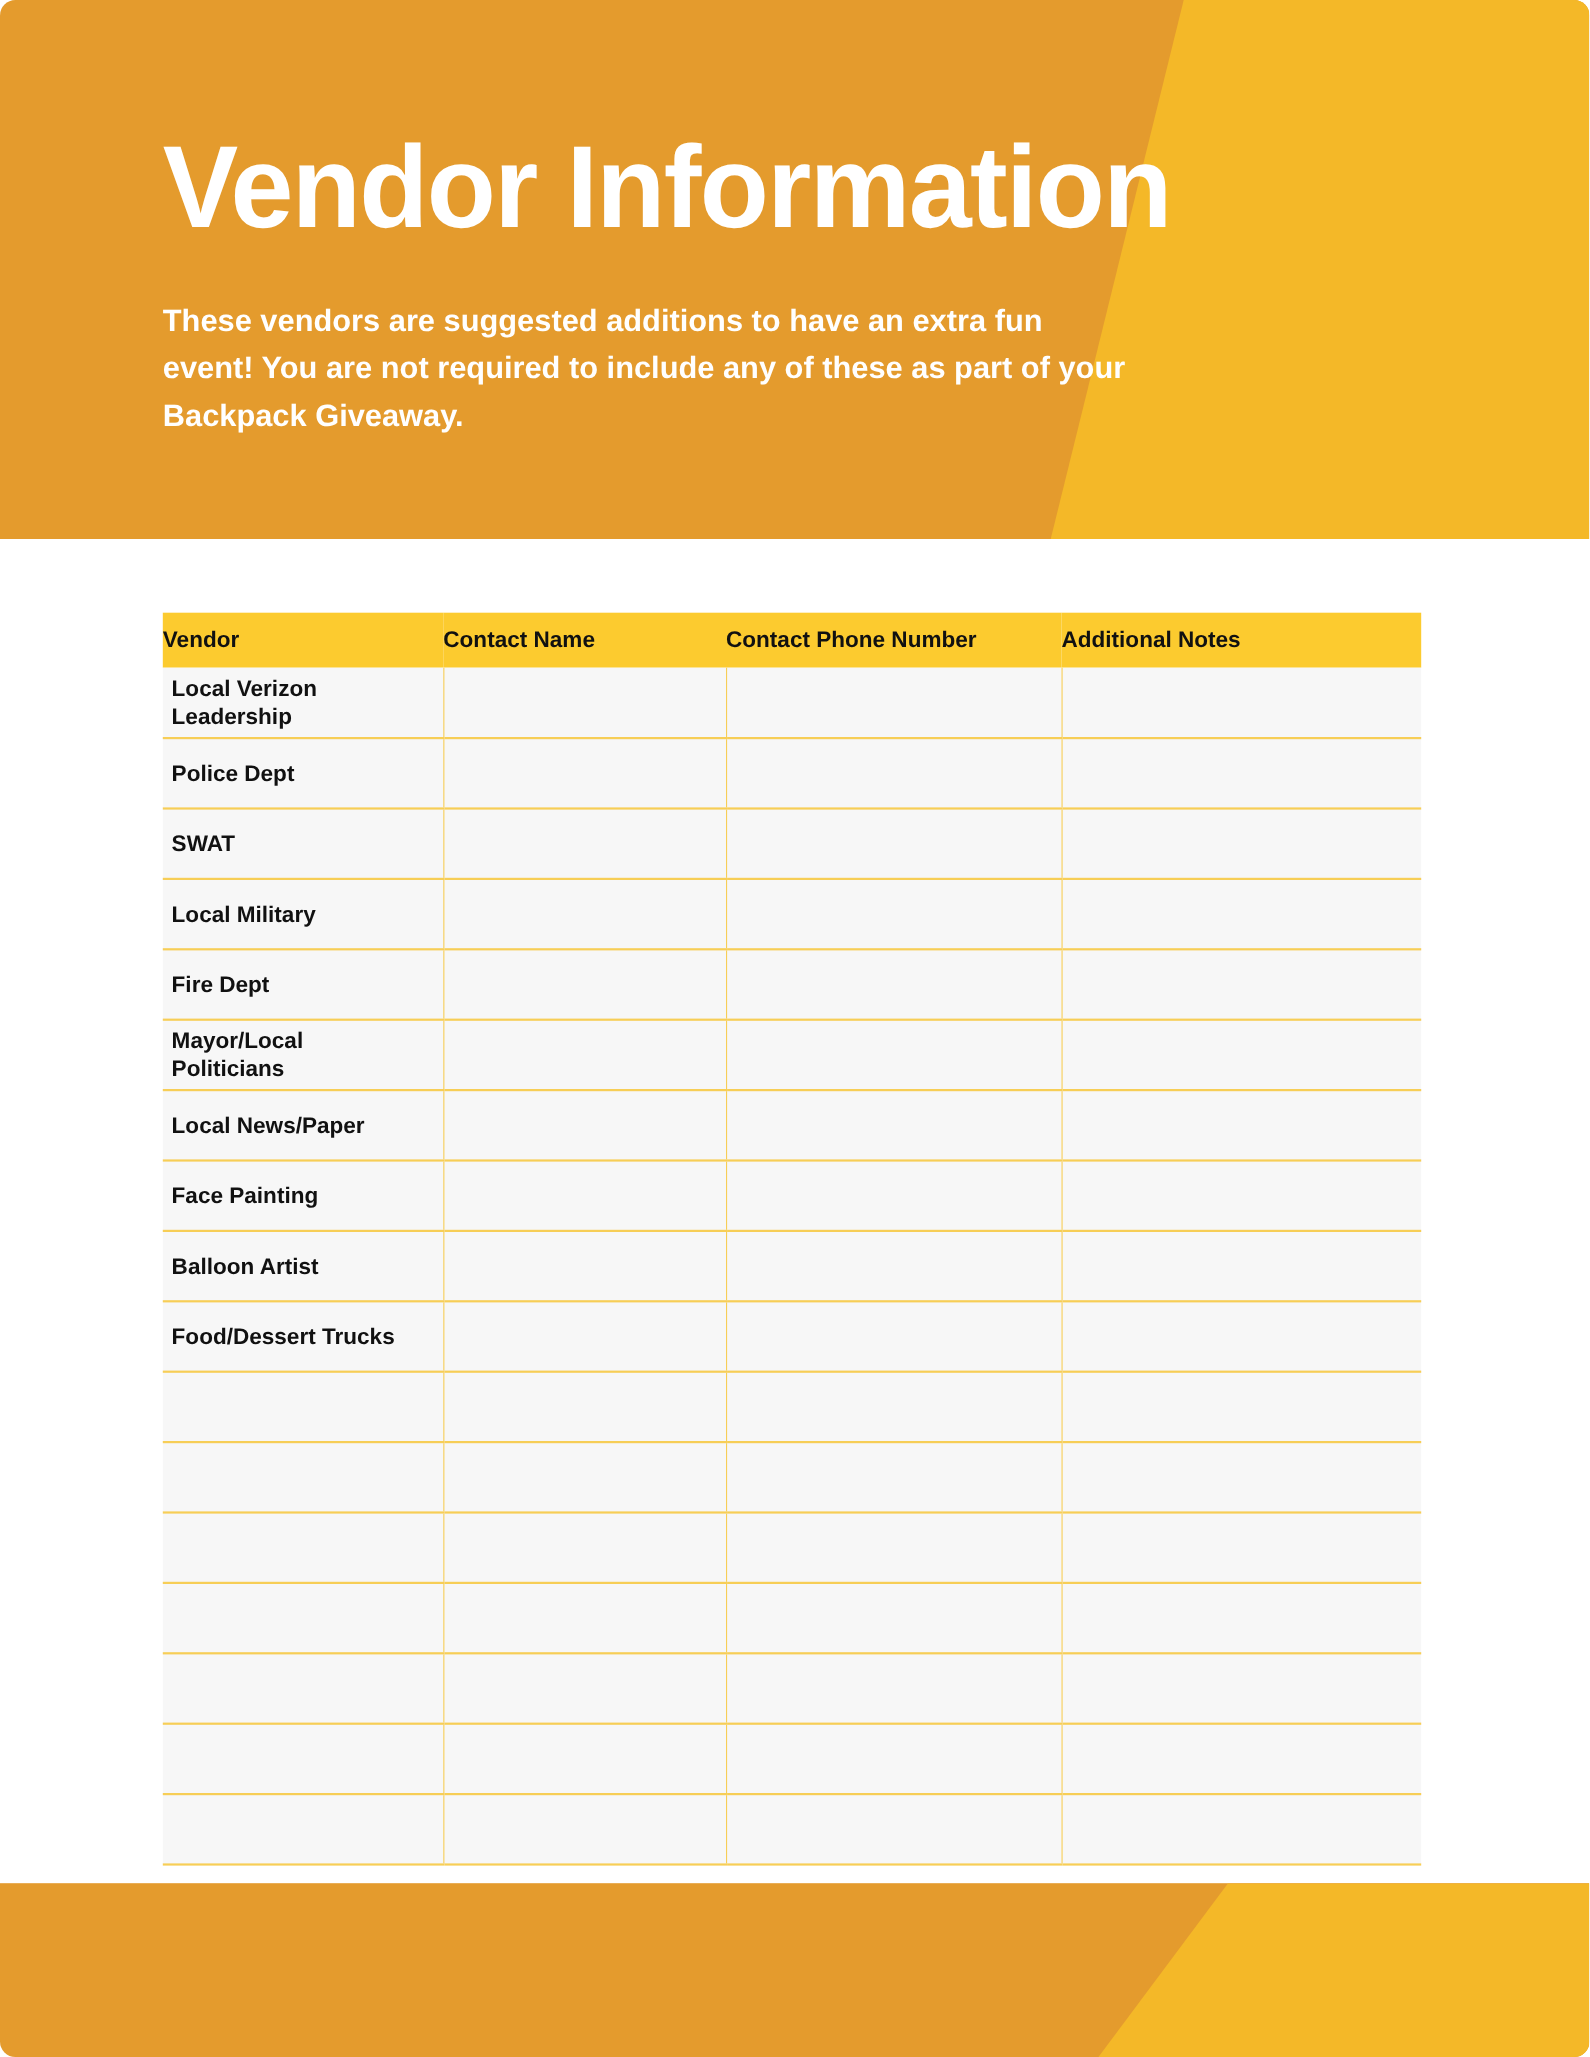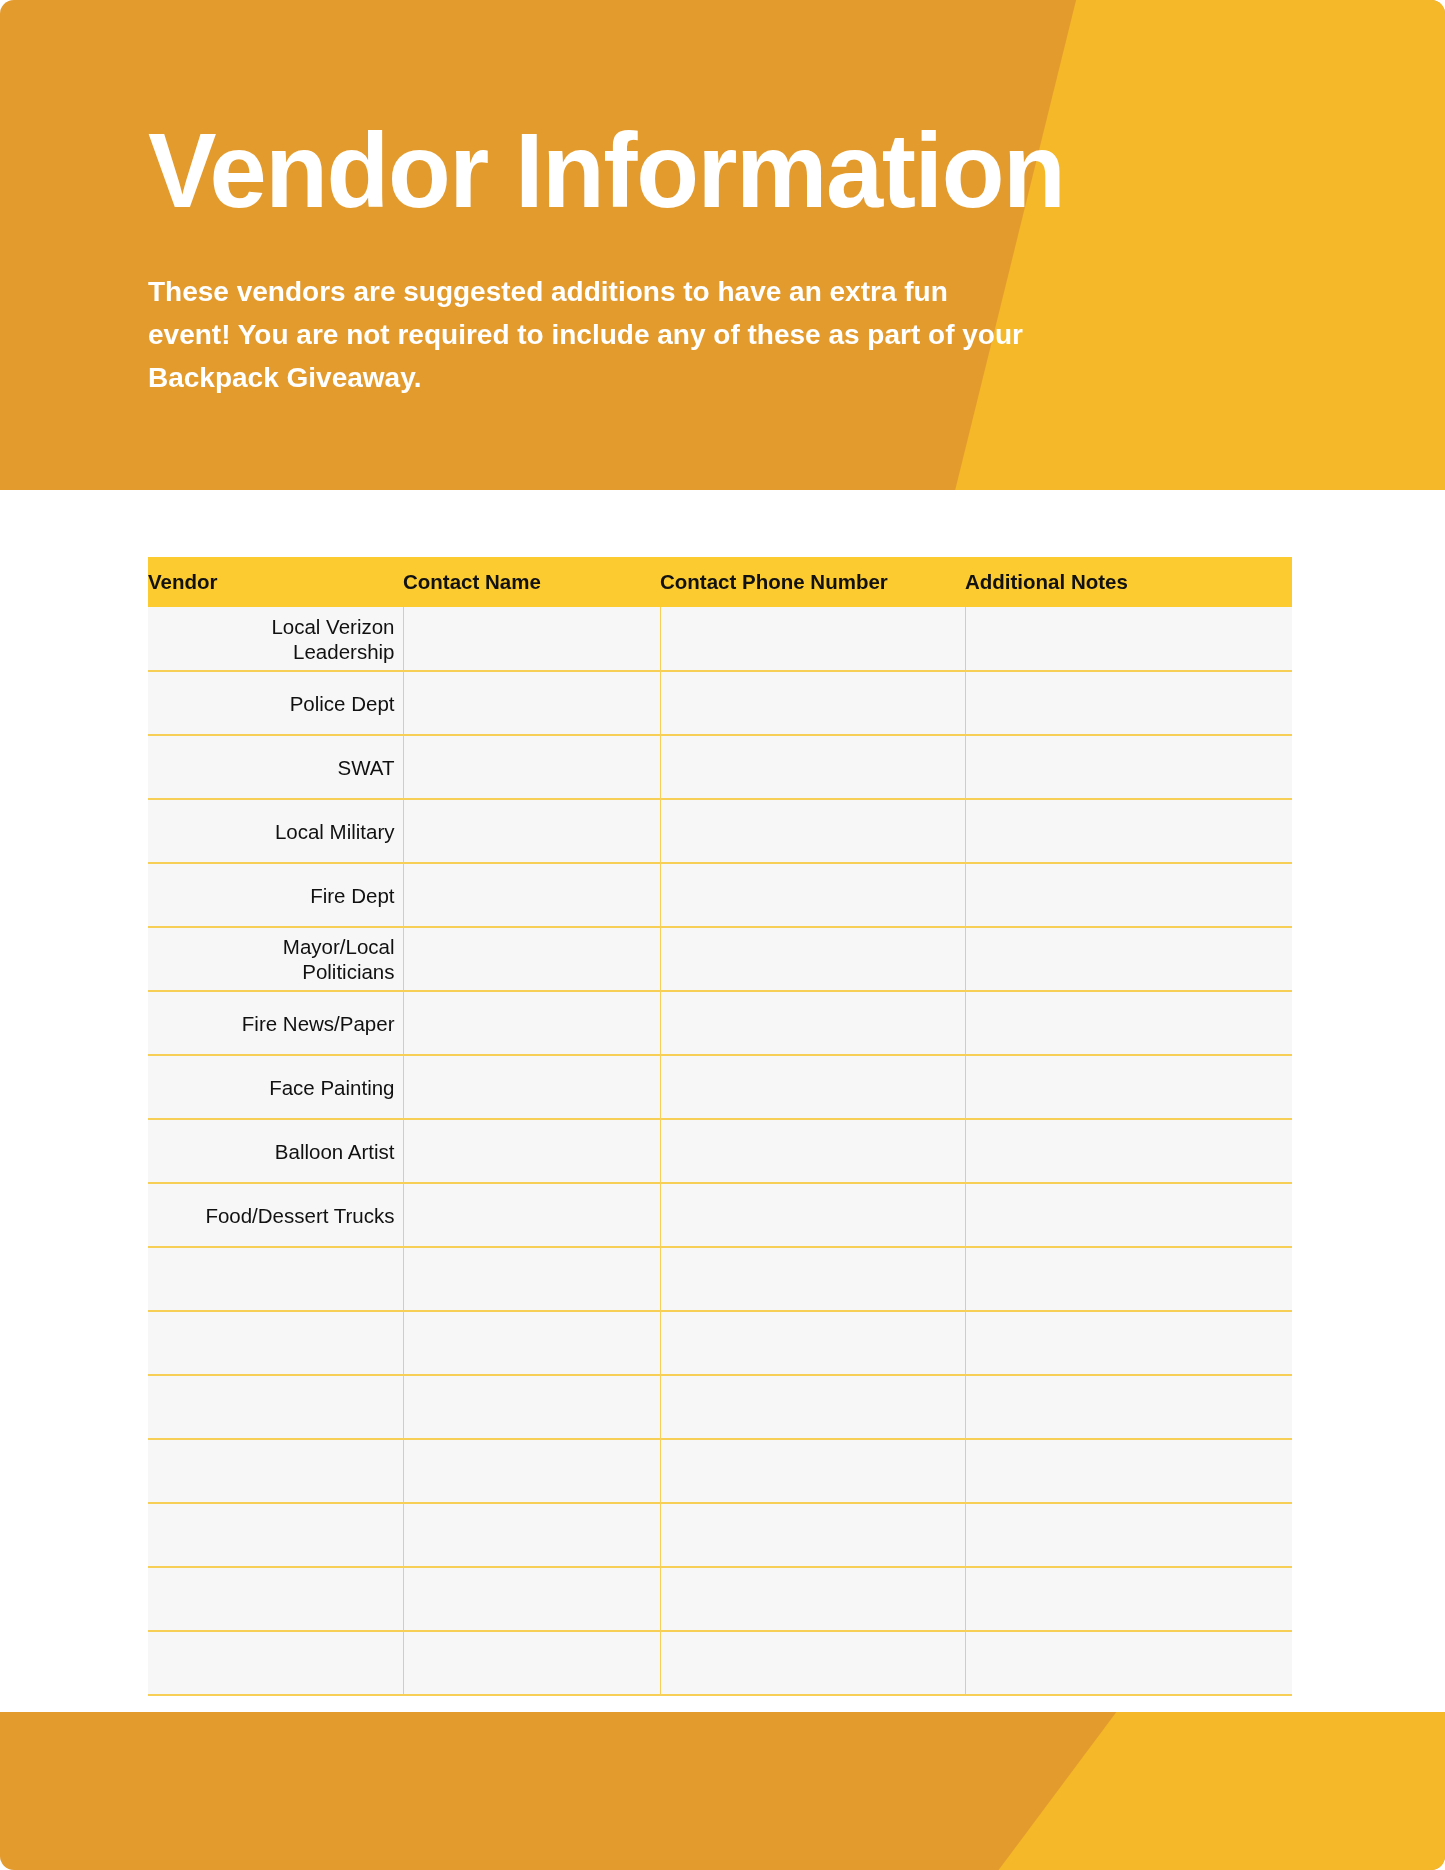--- a/index.html
+++ b/index.html
@@ -110,24 +110,24 @@
     background: #F7F7F7;
     height: 64px;
     border-bottom: 2px solid #F7CE56;
     border-right: 1.5px solid #F7CE56;
     vertical-align: middle;
     padding: 2px 8px;
   }
   tbody tr:last-child td { border-bottom: 2px solid #F7CE56; }
   tbody td.cell-notes { border-right: none; }
   tbody td.cell-vendor {
-    text-align: right;
+    text-align: left;
     color: #111111;
     font-size: 20.5px;
-    font-weight: 400;
+    font-weight: 700;
     line-height: 25px;
     font-family: "Liberation Sans", sans-serif;
   }
   tbody td.cell-vendor .vendor-text { display: block; }
 
   
   .footer-band {
     position: absolute;
     left: 0;
     bottom: 0;
@@ -226,21 +226,21 @@
             <td class="cell-vendor">
               <span class="vendor-text">Mayor/Local</span>
               <span class="vendor-text">Politicians</span>
             </td>
             <td></td>
             <td></td>
             <td class="cell-notes"></td>
           </tr>
           <tr>
             <td class="cell-vendor">
-              <span class="vendor-text">Fire News/Paper</span>
+              <span class="vendor-text">Local News/Paper</span>
             </td>
             <td></td>
             <td></td>
             <td class="cell-notes"></td>
           </tr>
           <tr>
             <td class="cell-vendor">
               <span class="vendor-text">Face Painting</span>
             </td>
             <td></td>

